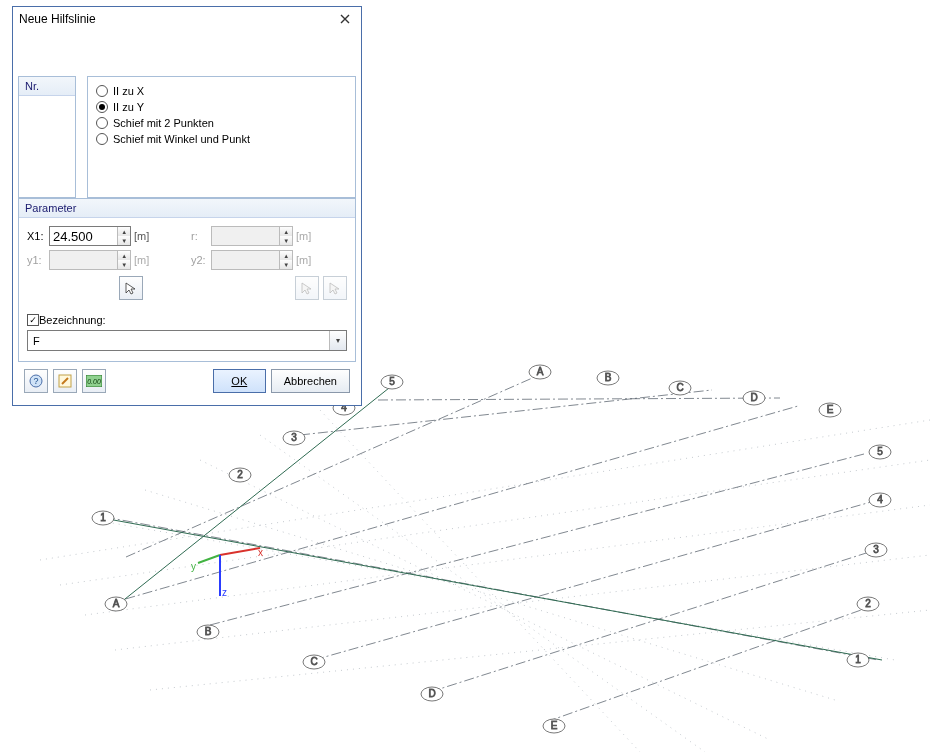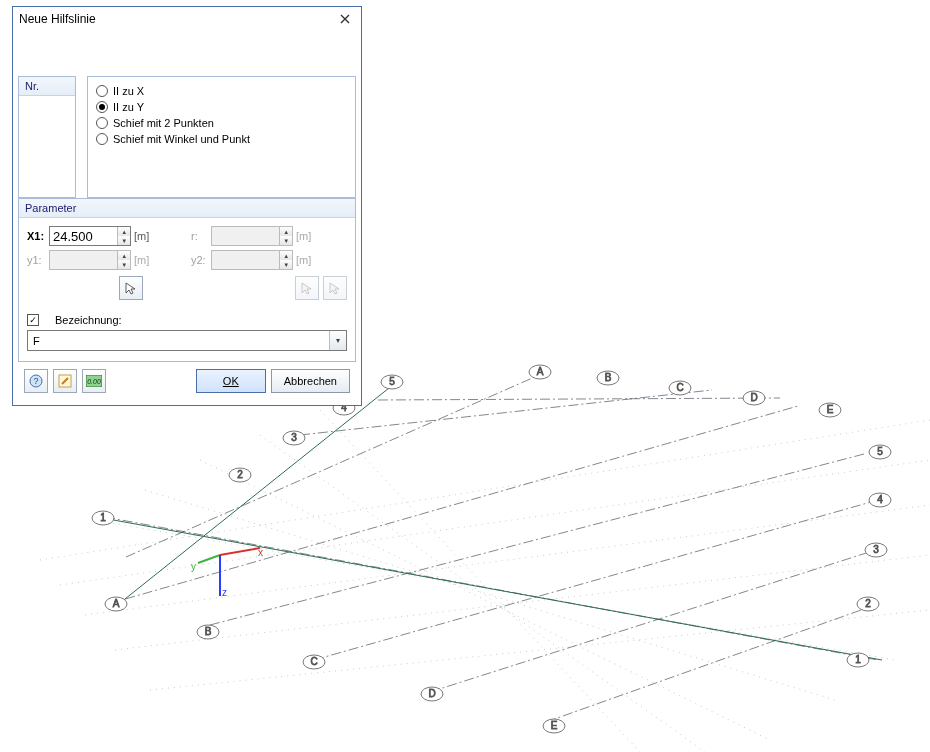--- a/index.html
+++ b/index.html
@@ -102,21 +102,21 @@
   .param-body {
     padding: 8px 8px 10px 8px;
   }
   .param-grid {
     display: grid;
     grid-template-columns: 22px 82px 20px 40px 20px 82px 20px;
     row-gap: 4px;
     align-items: center;
   }
   .lbl { color:#333; font-size:11px; }
-  .lbl.bold { font-weight: bold; color:#000; }
+  .lbl.bold { font-weight: normal; color:#000; }
   .lbl.disabled { color:#a0a0a0; }
   .spin {
     display: flex;
     border: 1px solid #7a7a7a;
     height: 20px;
     background:#fff;
   }
   .spin.disabled { background:#f0f0f0; border-color:#bbb; }
   .spin input {
     border: none;
@@ -150,21 +150,21 @@
   .tool-row .left { margin-left: 92px; }
   .icon-btn {
     width: 24px; height: 24px;
     border: 1px solid #9aa8b8;
     background: linear-gradient(#fefefe,#e9eef5);
     display:flex;align-items:center;justify-content:center;
     cursor:pointer;
   }
   .icon-btn.disabled { opacity:0.55; cursor:default; }
   .bez-row {
-    display:flex; align-items:flex-end; gap:16px;
+    display:flex; align-items:flex-end; gap:0;
     margin-top:14px;
     color:#000;
   }
   .checkbox {
     width:12px;height:12px;border:1px solid #555;background:#fff;
     display:inline-flex;align-items:center;justify-content:center;
     font-size:10px;
   }
   .checkbox.checked::after { content:"✓"; font-size:9px; line-height:1; }
   .combo {
@@ -192,21 +192,21 @@
   .btn {
     height:24px;
     padding: 0 12px;
     border:1px solid #8a98aa;
     background: linear-gradient(#fefefe,#e6ecf3);
     cursor:pointer;
     font-size:11px;
     display:flex;align-items:center;justify-content:center;
   }
   .btn.ok {
-    width: 70px;
+    width: 53px;
     border-color:#4a6ea9;
     background: linear-gradient(#eaf3ff,#cfe2fb);
     text-decoration: underline;
   }
   
   .viewport {
     position:absolute;
     left:0; top:0; width:930px; height:752px;
     z-index:-1;
   }

